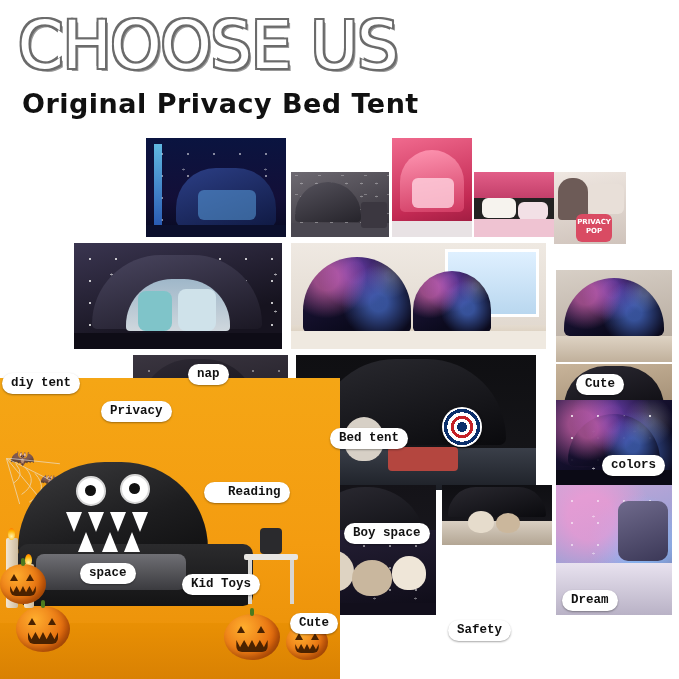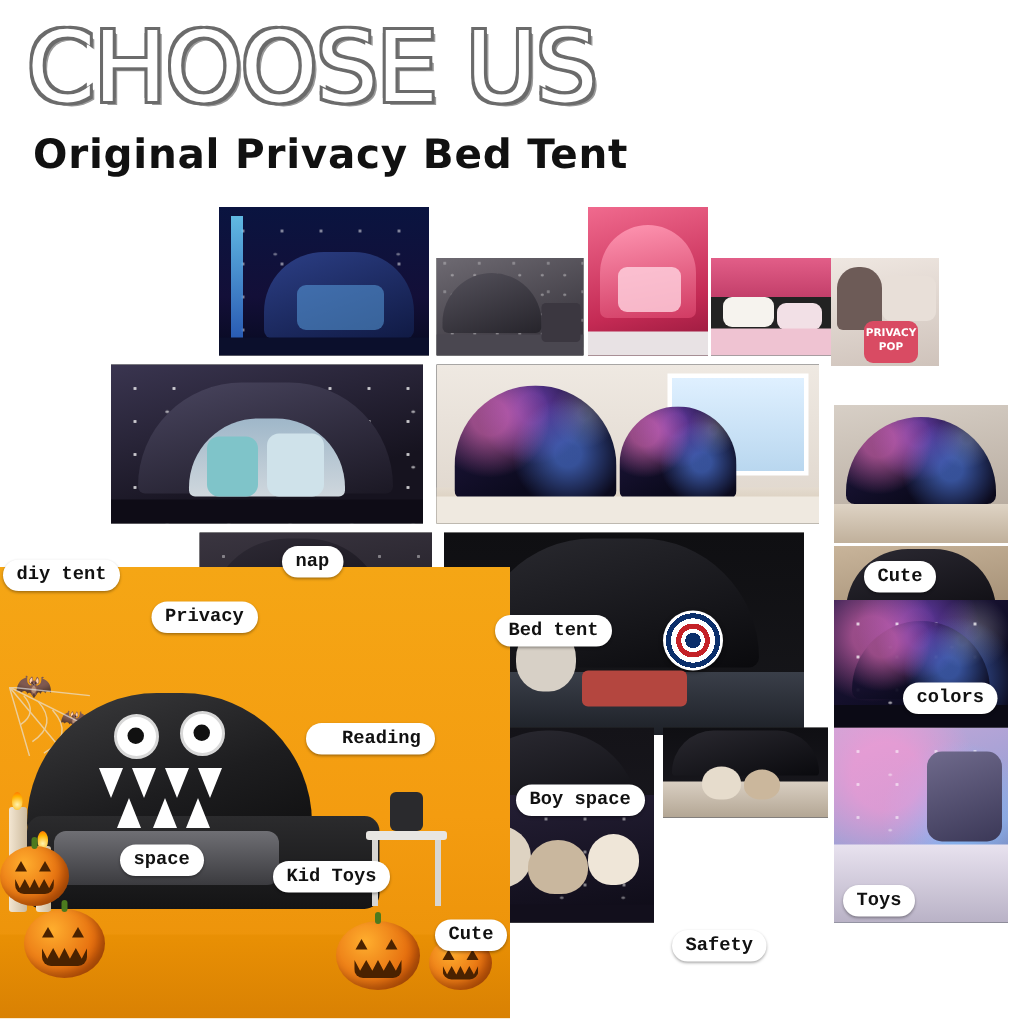--- a/index.html
+++ b/index.html
@@ -343,21 +343,21 @@
       <div style="position:absolute;left:16px;top:0px;width:22px;height:26px;background:#2a2a2d;border-radius:4px;"></div>
     </div>
   </div>
 
   <div class="pill" style="left:2px;top:373px;">diy tent</div>
   <div class="pill" style="left:188px;top:364px;">nap</div>
   <div class="pill" style="left:101px;top:401px;">Privacy</div>
   <div class="pill" style="left:204px;top:482px;padding-left:24px;">Reading</div>
   <div class="pill" style="left:80px;top:563px;">space</div>
   <div class="pill" style="left:182px;top:574px;">Kid Toys</div>
-  <div class="pill" style="left:330px;top:410px;">Bed tent</div>
+  <div class="pill" style="left:330px;top:428px;">Bed tent</div>
   <div class="pill" style="left:344px;top:523px;">Boy space</div>
   <div class="pill" style="left:290px;top:613px;">Cute</div>
   <div class="pill" style="left:448px;top:620px;">Safety</div>
   <div class="pill" style="left:576px;top:374px;">Cute</div>
   <div class="pill" style="left:602px;top:455px;">colors</div>
-  <div class="pill" style="left:562px;top:590px;">Toys</div>
+  <div class="pill" style="left:562px;top:590px;">Dream</div>
 
 </div>
 
 </body></html>

